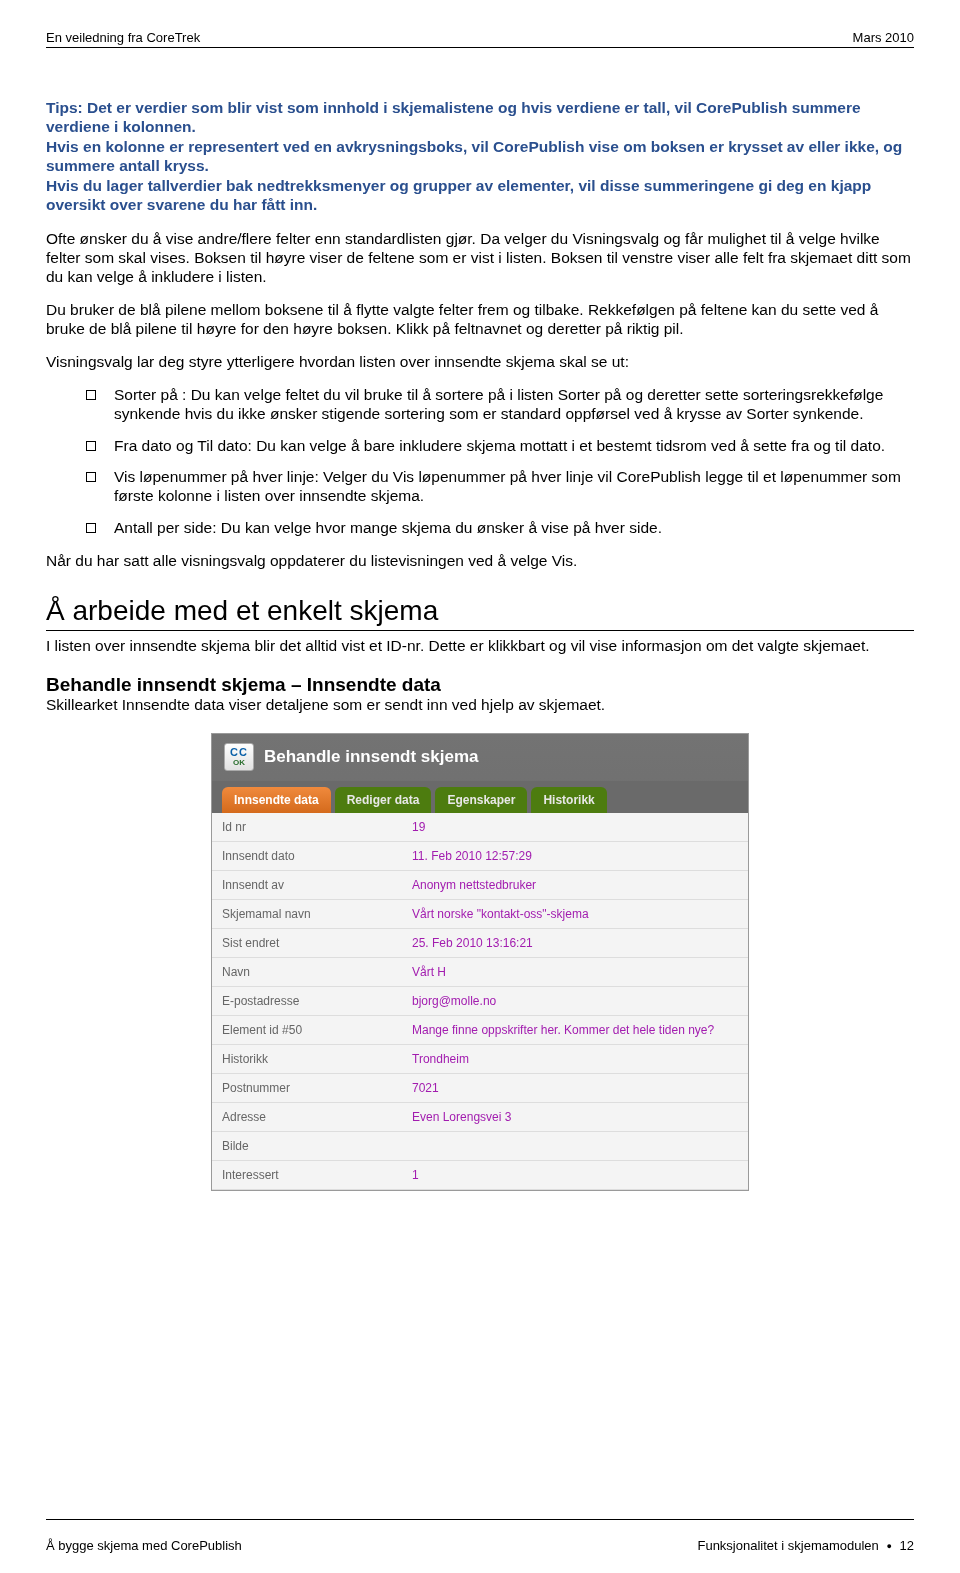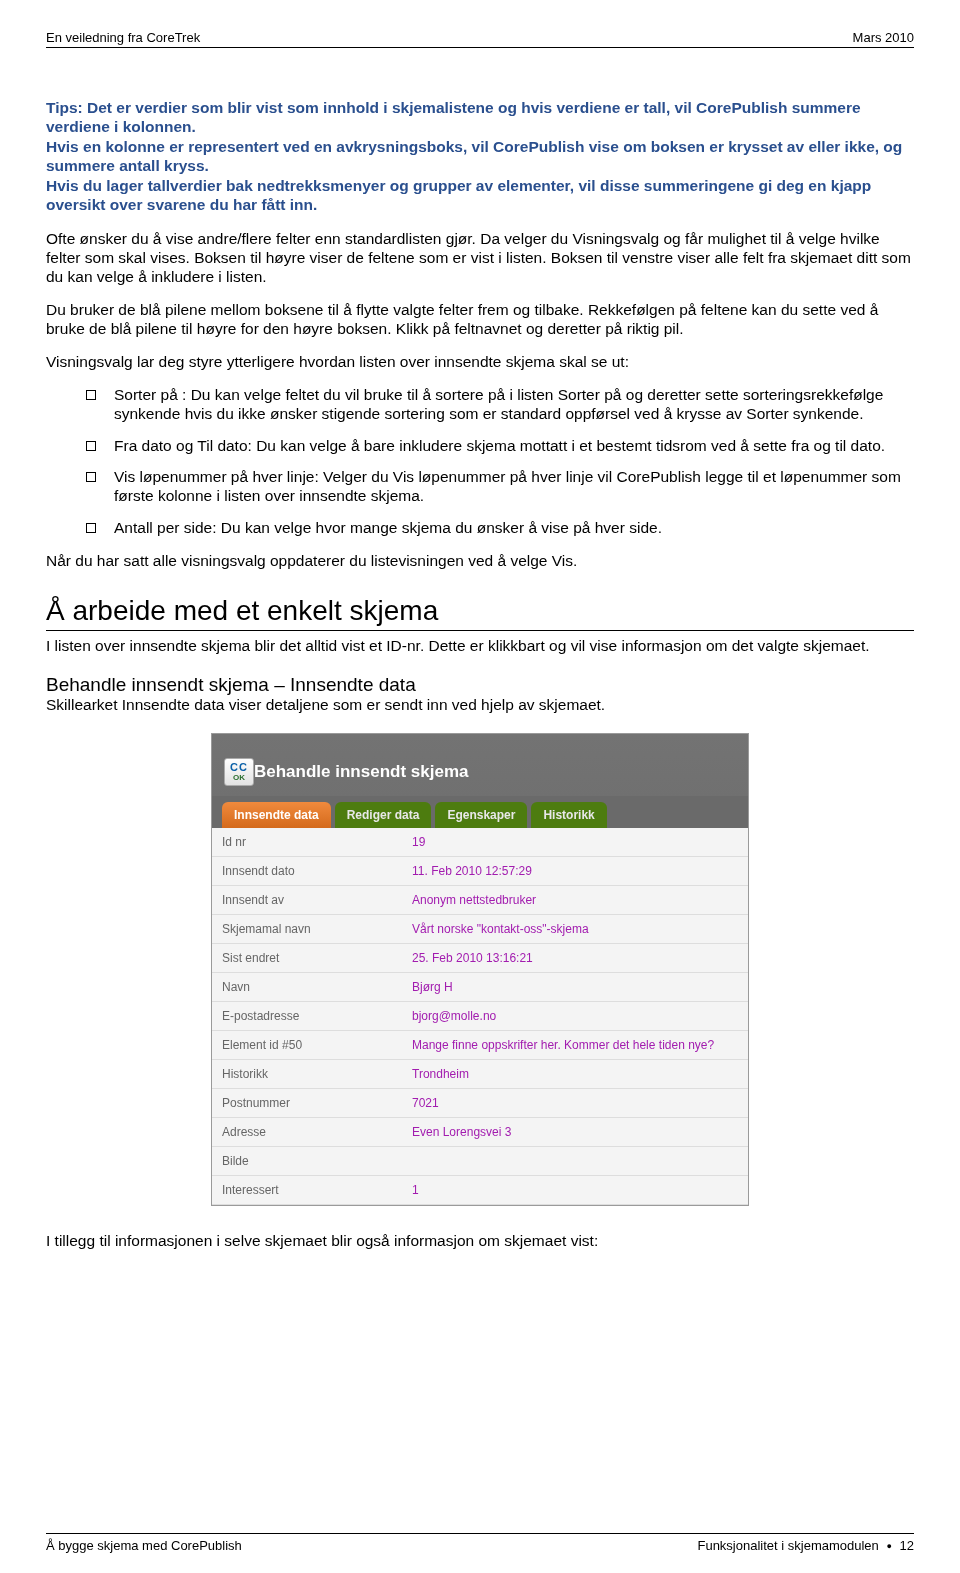--- a/index.html
+++ b/index.html
@@ -60,21 +60,21 @@
   }
   h1.section {
     font-size: 28px;
     font-weight: normal;
     border-bottom: 1px solid #000;
     padding-bottom: 3px;
     margin: 24px 0 6px 0;
   }
   h2.sub {
     font-size: 19px;
-    font-weight: normal;
+    font-weight: bold;
     margin: 18px 0 0 0;
   }
   .sub-desc {
     font-size: 15.5px;
     line-height: 1.22;
     margin-bottom: 8px;
   }
   .shot-wrap {
     text-align: center;
     margin: 18px 0 26px 0;
@@ -83,21 +83,22 @@
     display: inline-block;
     width: 538px;
     border: 1px solid #9a9a9a;
     background: linear-gradient(#737373, #5d5d5d);
     text-align: left;
     font-family: Arial, sans-serif;
   }
   .shot-title {
     display: flex;
     align-items: center;
-    padding: 24px 12px 10px 12px;
+    gap: 10px;
+    padding: 9px 12px 10px 12px;
   }
   .shot-app-icon {
     width: 30px; height: 28px;
     background: linear-gradient(#fefefe,#e2e2e2);
     border: 1px solid #aaa;
     border-radius: 3px;
     display: flex; align-items: center; justify-content: center;
     flex-direction: column;
     font-size: 8px; font-weight: bold; color: #2b6f2f;
   }
@@ -138,21 +139,21 @@
     color: #a21caf;
   }
   .tbl td:first-child {
     width: 190px;
     color: #666;
   }
   .ftr {
     position: absolute;
     left: 46px; right: 46px; bottom: 20px;
     border-top: 1px solid #000;
-    padding-top: 4px;
+    padding-top: 18px;
     display: flex;
     justify-content: space-between;
     font-size: 13px;
   }
   .ftr-r .bullet {
     font-size: 9px;
     padding: 0 4px;
     position: relative;
     top: -1px;
   }
@@ -223,21 +224,21 @@
           <tr>
               <td>Skjemamal navn</td>
               <td>Vårt norske "kontakt-oss"-skjema</td>
             </tr>
           <tr>
               <td>Sist endret</td>
               <td>25. Feb 2010 13:16:21</td>
             </tr>
           <tr>
               <td>Navn</td>
-              <td>Bjørg H</td>
+              <td>Vårt H</td>
             </tr>
           <tr>
               <td>E-postadresse</td>
               <td>bjorg@molle.no</td>
             </tr>
           <tr>
               <td>Element id #50</td>
               <td>Mange finne oppskrifter her. Kommer det hele tiden nye?</td>
             </tr>
           <tr>
@@ -258,21 +259,20 @@
             </tr>
           <tr>
               <td>Interessert</td>
               <td>1</td>
             </tr>
         </tbody>
       </table>
     </div>
   </div>
 
-  <p class="para">I tillegg til informasjonen i selve skjemaet blir også informasjon om skjemaet vist:</p>
 
   <div class="ftr">
     <span>Å bygge skjema med CorePublish</span>
     <span class="ftr-r">
       <span>Funksjonalitet i skjemamodulen</span>
       <span class="bullet">●</span>
       <span>12</span>
     </span>
   </div>
 

